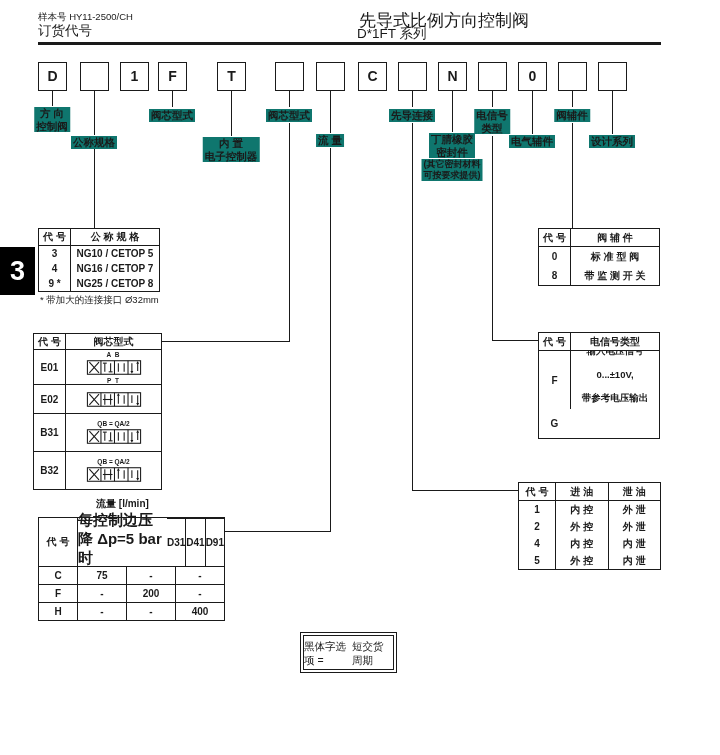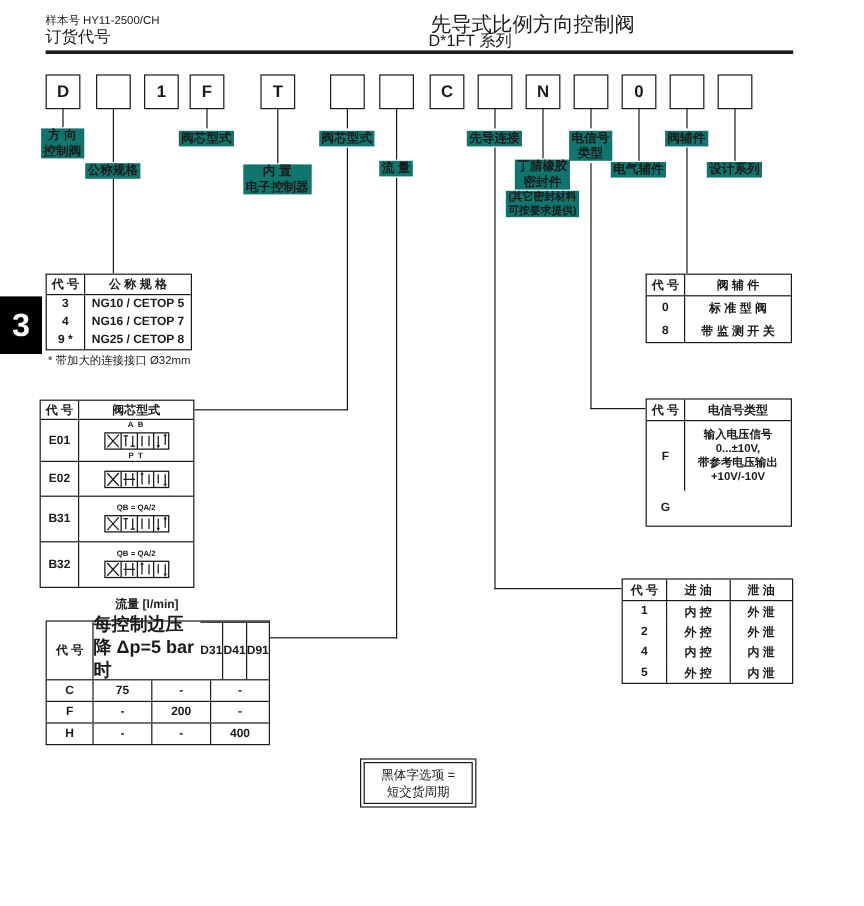--- a/index.html
+++ b/index.html
@@ -15,27 +15,27 @@
        font-size:10.5px;line-height:12.5px;white-space:nowrap;background:#0f766e;padding:0 2px;}
   .lbl.small{font-size:9px;line-height:11px;}
   .tbl{position:absolute;border:1px solid #1a1a1a;background:#fff;font-size:10px;font-weight:bold;box-sizing:content-box;}
   .tr{display:flex;border-top:1px solid #1a1a1a;}
   .tr.first{border-top:none;}
   .td{border-left:1px solid #1a1a1a;display:flex;align-items:center;justify-content:center;
       overflow:hidden;white-space:nowrap;}
   .td.first{border-left:none;}
   .stack{display:flex;flex-direction:column;align-items:center;justify-content:center;}
   .tinylab{font-size:6.5px;line-height:7px;font-weight:bold;letter-spacing:1px;}
-  .sigline{font-size:9.5px;line-height:11.5px;font-weight:bold;text-align:center;}
+  .sigline{font-size:9.5px;line-height:11.5px;font-weight:bold;text-align:center;margin-top:12px;}
   .tab3{position:absolute;left:0;top:247px;width:35px;height:48px;background:#000;color:#fff;
         font-size:27px;font-weight:bold;display:flex;align-items:center;justify-content:center;}
   .notebox{position:absolute;left:300px;top:632px;width:97px;height:41px;border:1.5px solid #1a1a1a;
            box-sizing:border-box;padding:2px;}
   .notebox .inner{border:1px solid #1a1a1a;width:100%;height:100%;box-sizing:border-box;
-           display:flex;flex-direction:column;align-items:center;justify-content:center;
+           display:flex;flex-direction:row;align-items:center;justify-content:center;
            font-size:10.5px;line-height:14px;}
 </style>
 </head>
 <body>
 
 <div id="page">
 
   <div class="abs b" style="left:38px;top:11px;font-size:9.5px">样本号 HY11-2500/CH</div>
   <div class="abs b" style="left:38px;top:22px;font-size:13.5px">订货代号</div>
   <div class="abs b" style="left:359px;top:9px;font-size:17px">先导式比例方向控制阀</div>

